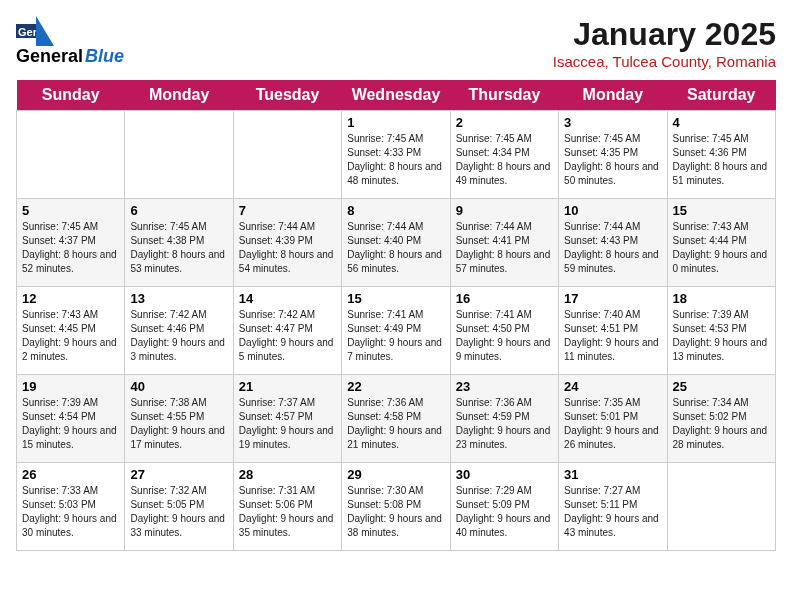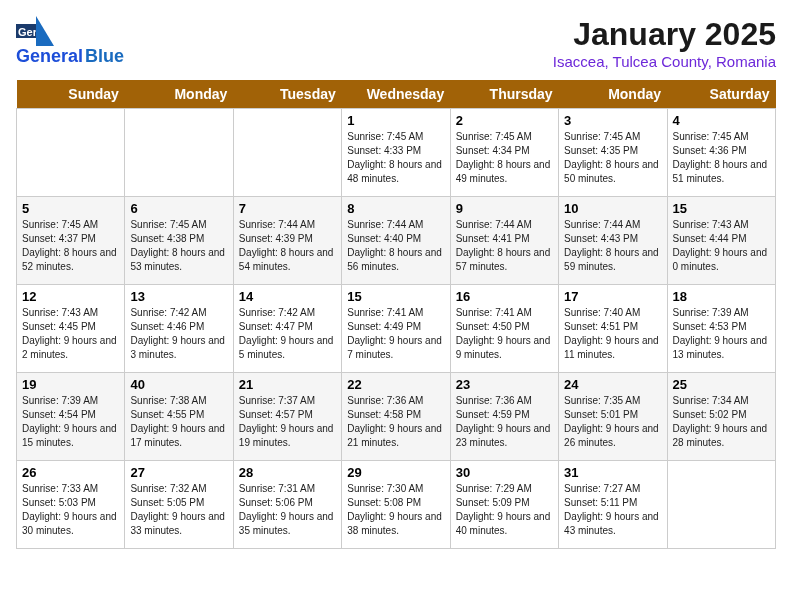--- a/index.html
+++ b/index.html
@@ -29,33 +29,33 @@
     .title-block {
       text-align: right;
     }
     .calendar-title {
       font-size: 32px;
       font-weight: bold;
       color: #1a1a1a;
     }
     .calendar-subtitle {
       font-size: 15px;
-      color: #6d28d9;
+      color: #b91c1c;
     }
     .calendar-table {
       width: 100%;
       border-collapse: collapse;
       font-size: 11px;
     }
     .calendar-table th {
-      background-color: #a16207;
+      background-color: #be185d;
       color: #fff;
-      text-align: right;
+      text-align: center;
       padding: 6px 6px;
-      font-size: 14px;
+      font-size: 16px;
       font-weight: bold;
     }
     .calendar-table td {
       border: 1px solid #ccc;
       vertical-align: top;
       padding: 4px 5px;
       width: calc(100% / 7);
       height: 88px;
       background: #fff;
     }
@@ -86,22 +86,22 @@
 <div class="header">
   <div class="logo">
     <div class="logo-row">
       <svg width="38" height="30" viewBox="0 0 38 30">
         <rect x="0" y="8" width="22" height="14" fill="#1a3a6b"></rect>
         <text x="2" y="20" font-size="11" font-weight="bold" fill="white" font-family="Arial">Gen</text>
         <polygon points="20,0 38,30 20,30" fill="#1a6bbf"></polygon>
       </svg>
     </div>
     <div style="display:flex; gap:0;">
-      <span style="font-size:18px; font-weight:bold; color:#1d4ed8;">General</span>
-      <span style="font-size:18px; font-weight:bold; color:#1a6bbf; margin-left:2px;">Blue</span>
+      <span style="font-size:18px; font-weight:bold; color:#000000;">General</span>
+      <span style="font-size:18px; font-weight:bold; color:#1a6bbf; margin-left:2px;font-style:italic;">Blue</span>
     </div>
   </div>
   <div class="title-block">
     <div class="calendar-title">January 2025</div>
     <div class="calendar-subtitle">Isaccea, Tulcea County, Romania</div>
   </div>
 </div>
 
 <table class="calendar-table">
   <thead>

